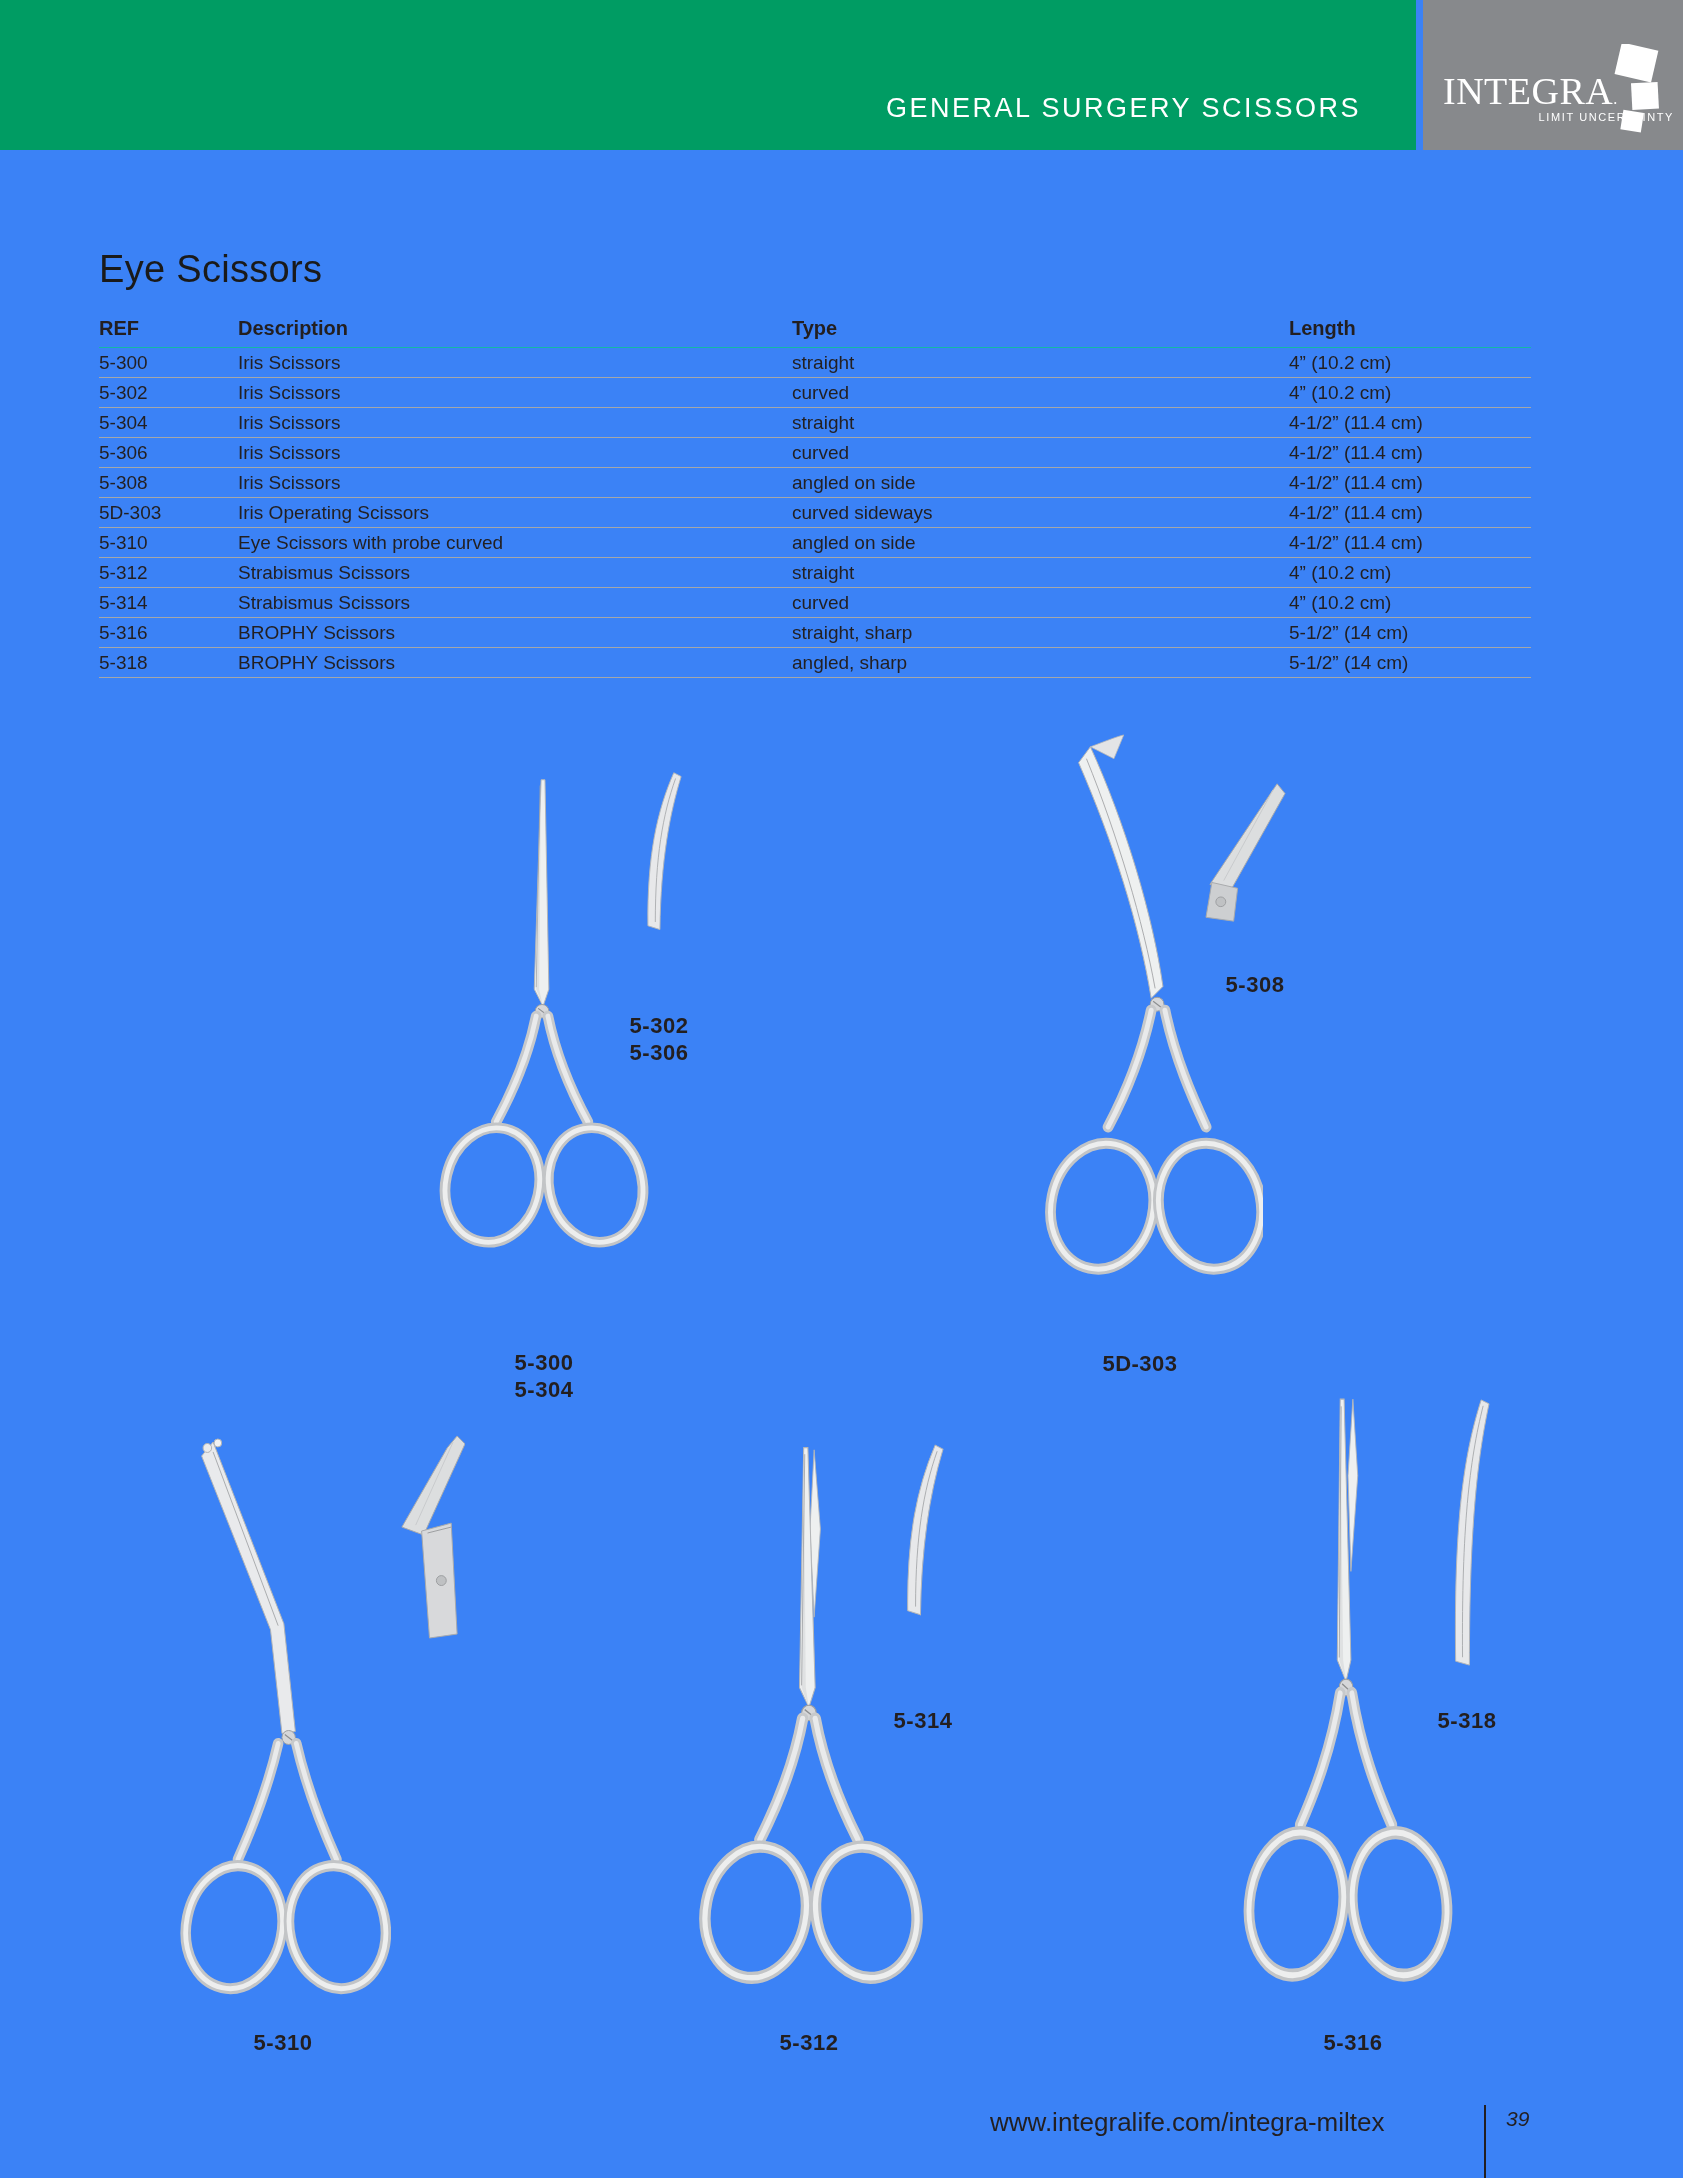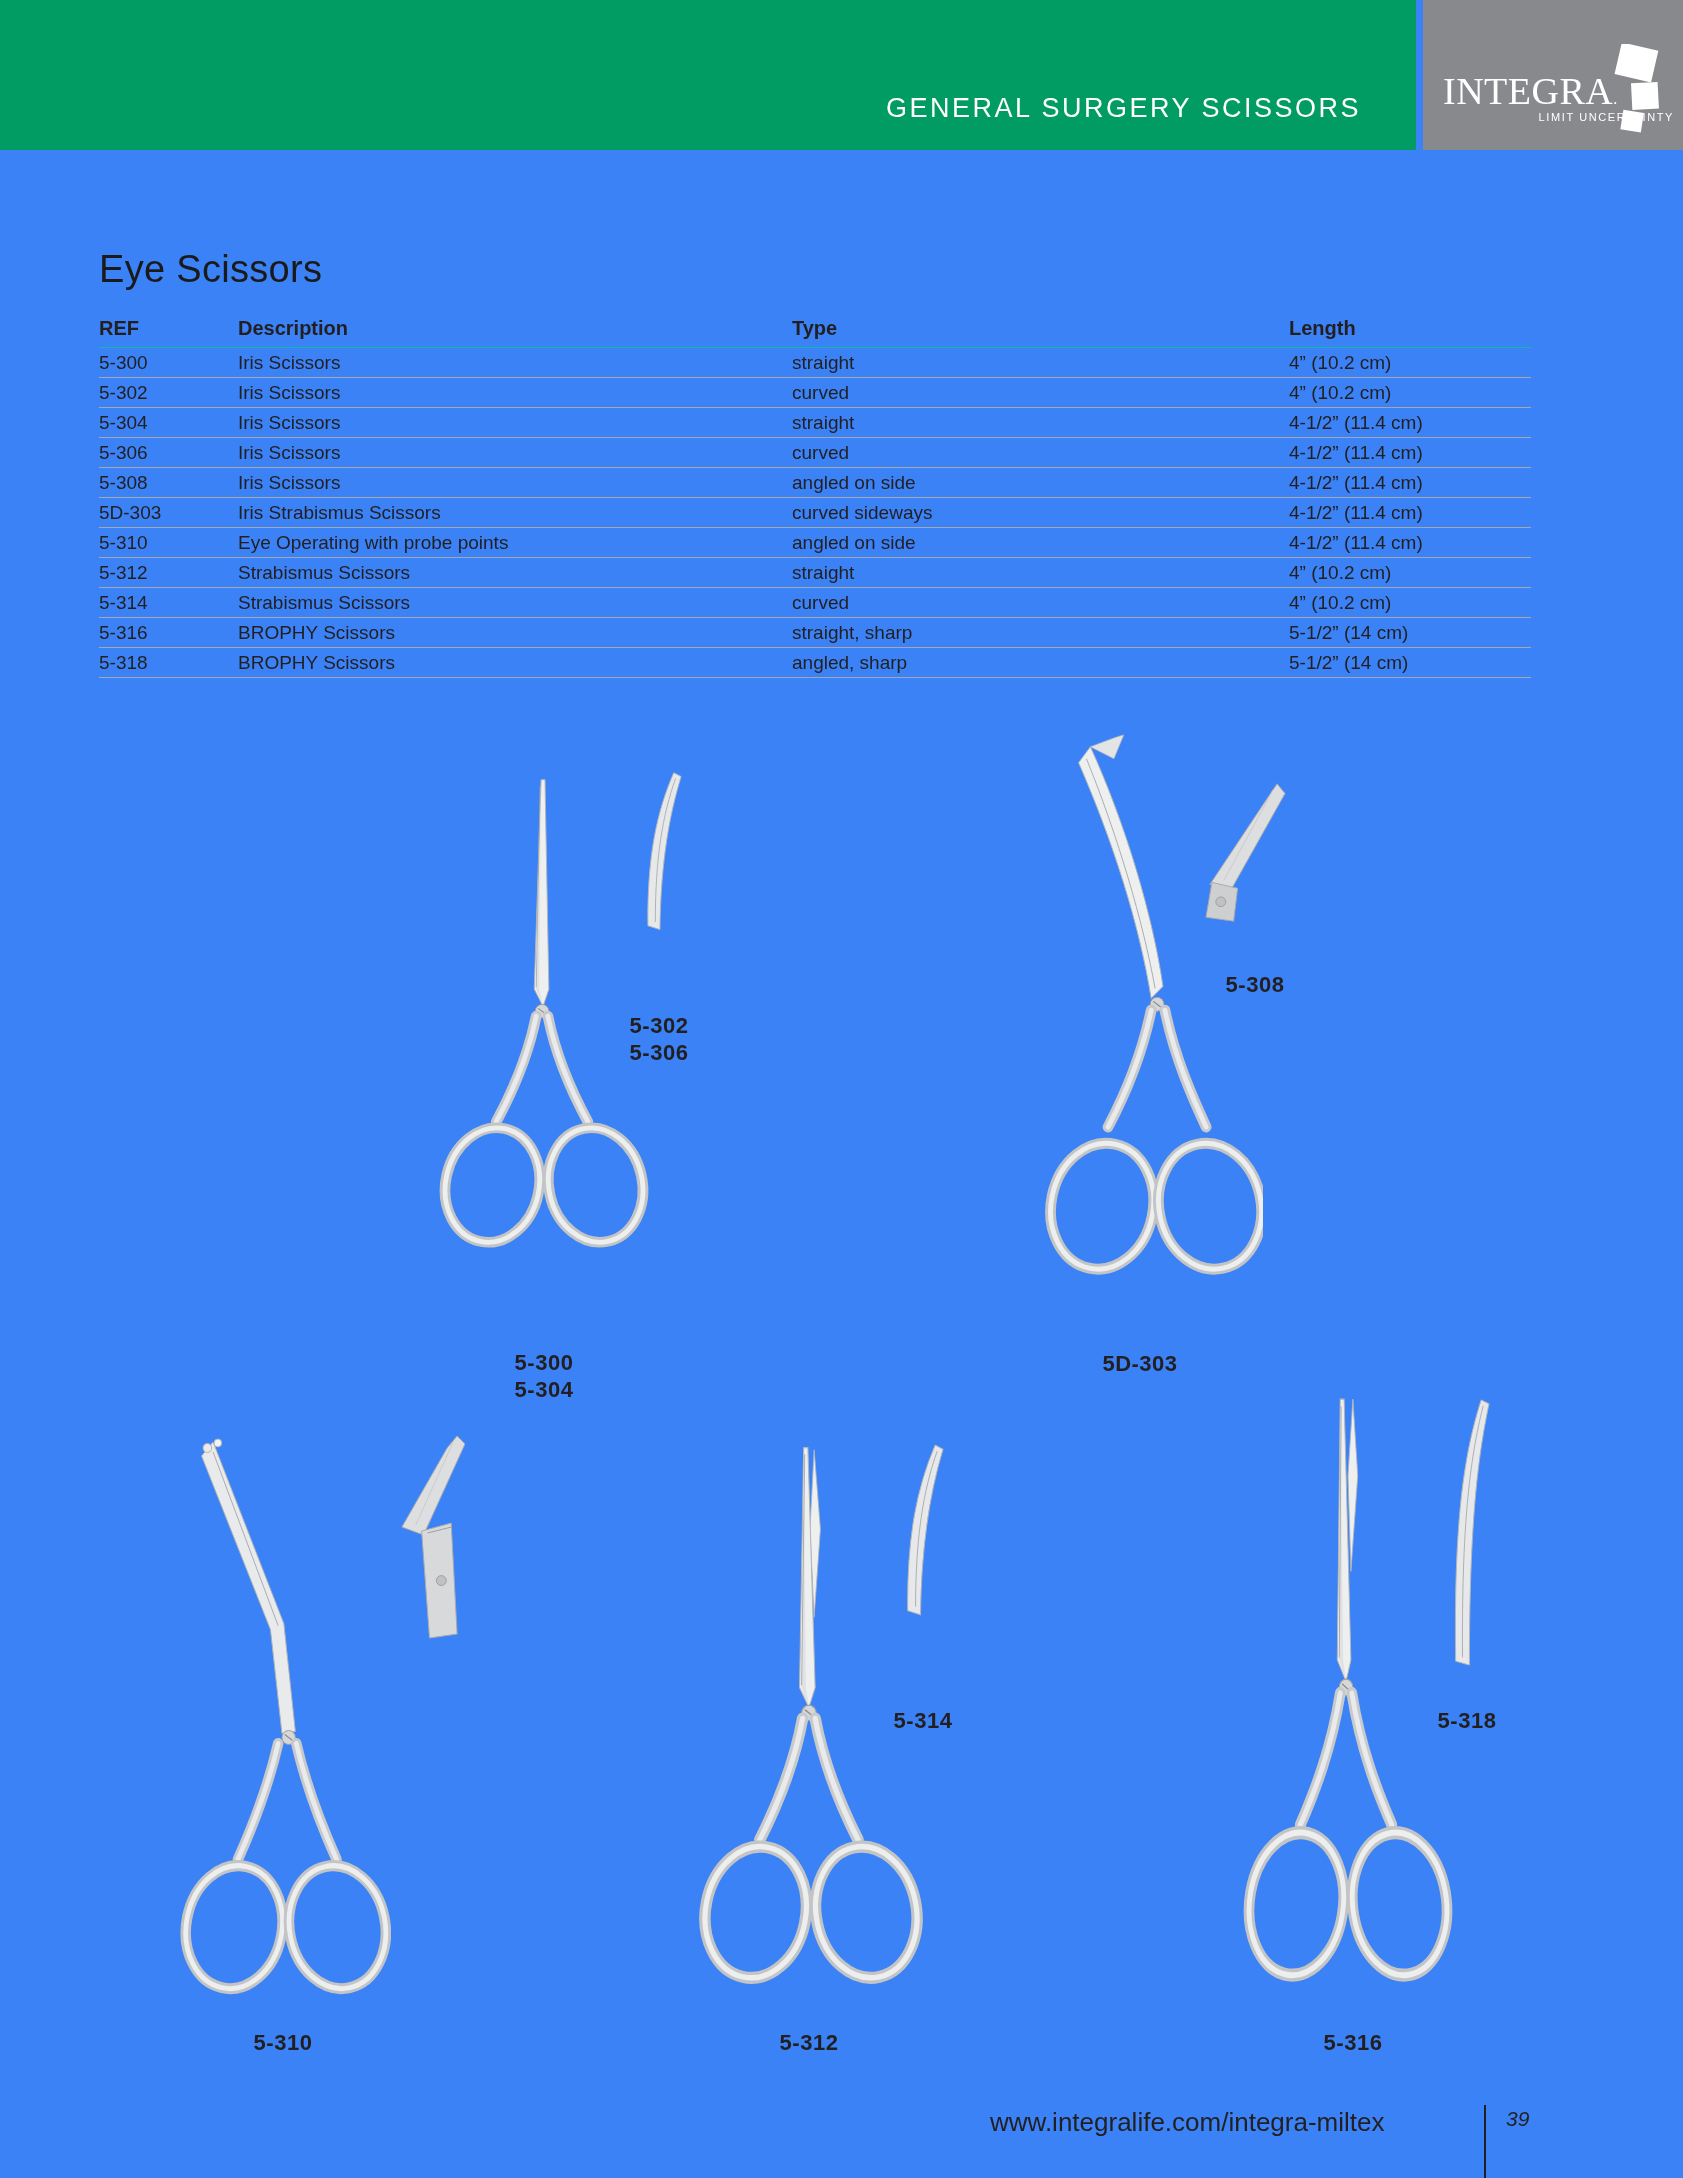--- a/index.html
+++ b/index.html
@@ -102,27 +102,27 @@
           <td>4-1/2” (11.4 cm)</td>
         </tr>
         <tr>
           <td>5-308</td>
           <td>Iris Scissors</td>
           <td>angled on side</td>
           <td>4-1/2” (11.4 cm)</td>
         </tr>
         <tr>
           <td>5D-303</td>
-          <td>Iris Strabismus Scissors</td>
+          <td>Iris Operating Scissors</td>
           <td>curved sideways</td>
           <td>4-1/2” (11.4 cm)</td>
         </tr>
         <tr>
           <td>5-310</td>
-          <td>Eye Operating with probe points</td>
+          <td>Eye Scissors with probe curved</td>
           <td>angled on side</td>
           <td>4-1/2” (11.4 cm)</td>
         </tr>
         <tr>
           <td>5-312</td>
           <td>Strabismus Scissors</td>
           <td>straight</td>
           <td>4” (10.2 cm)</td>
         </tr>
         <tr>

